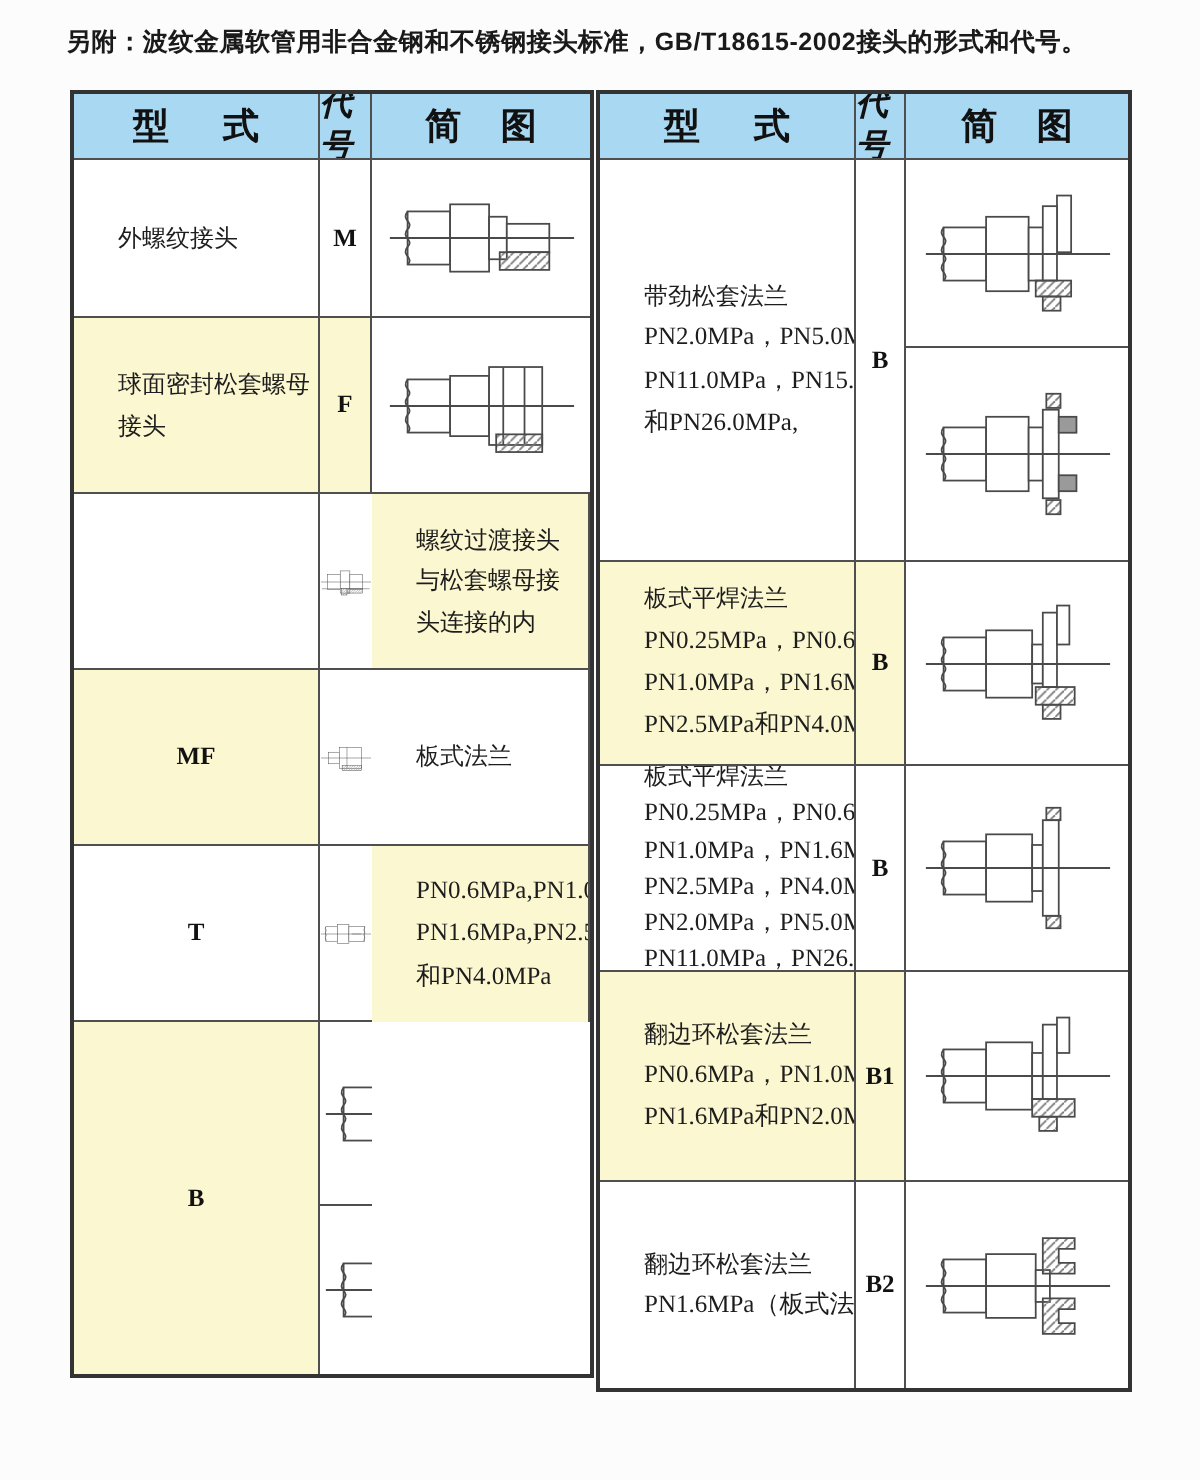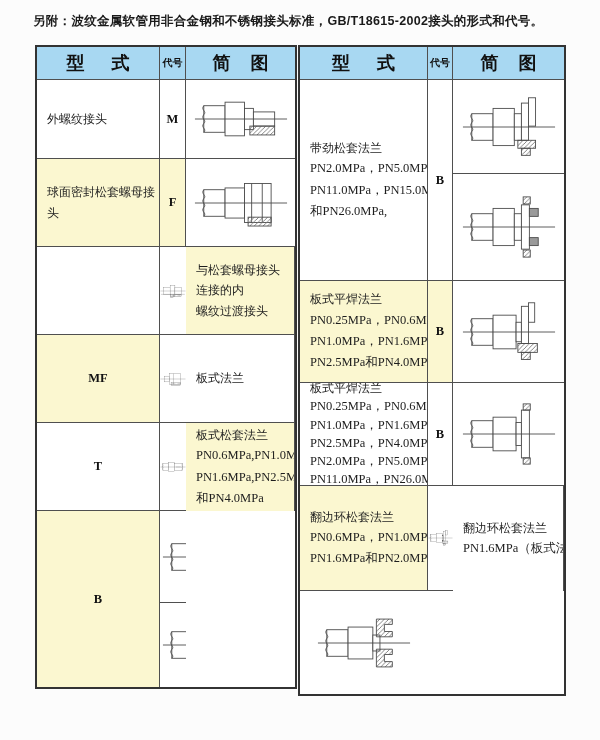--- a/index.html
+++ b/index.html
@@ -12,23 +12,23 @@
   #rtbl{left:298px;grid-template-columns:128px 25px 111px;grid-template-rows:33px 201px 102px 103px 105px 103px;}
 
   .c{box-sizing:border-box;border-right:1px solid #4f4f4f;border-bottom:1px solid #4f4f4f;background:#fff;
      display:flex;flex-direction:column;justify-content:center;overflow:hidden;}
   .lc{border-right:none;}
   .nb{border-bottom:none;}
   .hdr{background:#a8d8f2;flex-direction:row;align-items:center;justify-content:center;
        font-weight:bold;font-size:18px;color:#111;}
   .hdr .sp{letter-spacing:1.5em;margin-left:1.5em;white-space:nowrap;}
   .hdr .sp2{letter-spacing:1.1em;margin-left:1.1em;white-space:nowrap;text-align:right;}
-  .hdr.small{font-size:10px;}
+  .hdr.small{font-size:16px;font-style:italic;}
   .yellow{background:#fbf7d0;}
-  .type{padding:6px 4px 6px 10px;font-size:12px;line-height:1.7;color:#1d1d1d;}
+  .type{padding:6px 4px 6px 22px;font-size:12px;line-height:1.7;color:#1d1d1d;}
   .type .pn{font-family:"Liberation Serif",serif;font-size:12.5px;white-space:nowrap;}
   .tight{line-height:1.45;}
   .code{flex-direction:row;align-items:center;justify-content:center;
         font-family:"Liberation Serif",serif;font-size:12.5px;font-weight:bold;color:#111;}
   .diag{flex-direction:row;align-items:center;justify-content:center;padding:0;}
   .dwrap{width:98px;height:62px;}
   .dwrap svg{width:100%;height:100%;display:block;}
   .dstack{display:grid;width:100%;height:100%;}
   .dstack.s1{grid-template-rows:92px 1fr;}
   .dstack.s2{grid-template-rows:94px 1fr;}
@@ -113,22 +113,22 @@
               <line x1="4" y1="49" x2="103" y2="49"></line>
               <rect x="58" y="49" width="30" height="9" fill="url(#hatch)"></rect>
               <rect x="45" y="49" width="11" height="13" fill="url(#hatch)"></rect>
               <line x1="2" y1="35" x2="106" y2="35"></line>
             </g>
           </svg>
         </div>
     </div>
 
     <div class="c type yellow">
+      <div>螺纹过渡接头</div>
       <div>与松套螺母接头连接的内</div>
-      <div>螺纹过渡接头</div>
     </div>
     <div class="c code yellow">MF</div>
     <div class="c diag lc">
       <div class="dwrap">
           <svg viewBox="0 0 108 70" preserveAspectRatio="xMidYMid meet">
             <g stroke="#4a4a4a" stroke-width="1" fill="none">
               <rect x="18" y="23" width="22" height="24" fill="#fff"></rect>
               <rect x="40" y="13" width="46" height="44" fill="#fff"></rect>
               <line x1="56" y1="13" x2="56" y2="57"></line>
               <rect x="46" y="51" width="40" height="10" fill="url(#hatch)"></rect>
@@ -152,21 +152,20 @@
               <rect x="60" y="19" width="32" height="32" fill="#fff"></rect>
               <path d="M92,19c4,5 -4,6 0,10c4,5 -4,6 0,10c4,5 -4,6 0,12" fill="none"></path>
               <line x1="2" y1="35" x2="106" y2="35"></line>
               <line x1="66" y1="35" x2="86" y2="35"></line>
             </g>
           </svg>
         </div>
     </div>
 
     <div class="c type yellow nb">
-      <div>板式松套法兰</div>
       <div class="pn">PN0.6MPa,PN1.0MPa,</div>
       <div class="pn">PN1.6MPa,PN2.5MPa,</div>
       <div class="pn">和PN4.0MPa</div>
     </div>
     <div class="c code yellow nb">B</div>
     <div class="c diag lc nb">
       <div class="dstack s1">
         <div class="dsub">
             <div class="dwrap">
               <svg viewBox="0 0 108 70" preserveAspectRatio="xMidYMid meet">
@@ -313,20 +312,21 @@
             </g>
           </svg>
         </div>
     </div>
 
     <div class="c type yellow">
       <div>翻边环松套法兰</div>
       <div class="pn">PN0.6MPa，PN1.0MPa,</div>
       <div class="pn">PN1.6MPa和PN2.0MPa,</div>
     </div>
+    <div class="c code yellow">B1</div>
     <div class="c diag lc">
       <div class="dwrap">
           <svg viewBox="0 0 108 70" preserveAspectRatio="xMidYMid meet">
             <g stroke="#4a4a4a" stroke-width="1" fill="none">
               <rect x="12" y="20" width="24" height="30" fill="#fff"></rect>
               <path d="M12,20c-4,5 4,6 0,10c-4,5 4,6 0,10c-4,5 4,6 0,10" fill="none"></path>
               <rect x="36" y="16" width="26" height="38" fill="#fff"></rect>
               <rect x="62" y="22" width="6" height="26" fill="#fff"></rect>
               <rect x="68" y="6" width="8" height="42" fill="#fff"></rect>
               <rect x="76" y="2" width="7" height="20" fill="#fff"></rect>
@@ -335,20 +335,21 @@
               <line x1="2" y1="35" x2="106" y2="35"></line>
             </g>
           </svg>
         </div>
     </div>
 
     <div class="c type nb">
       <div>翻边环松套法兰</div>
       <div class="pn">PN1.6MPa（板式法兰）</div>
     </div>
+    <div class="c code nb">B2</div>
     <div class="c diag lc nb">
       <div class="dwrap">
           <svg viewBox="0 0 108 70" preserveAspectRatio="xMidYMid meet">
             <g stroke="#4a4a4a" stroke-width="1" fill="none">
               <rect x="12" y="20" width="24" height="30" fill="#fff"></rect>
               <path d="M12,20c-4,5 4,6 0,10c-4,5 4,6 0,10c-4,5 4,6 0,10" fill="none"></path>
               <rect x="36" y="17" width="28" height="36" fill="#fff"></rect>
               <rect x="64" y="26" width="8" height="18" fill="#fff"></rect>
               <path d="M68,28L68,8L86,8L86,14L77,14L77,22L86,22L86,28Z" fill="url(#hatch)"></path>
               <path d="M68,42L68,62L86,62L86,56L77,56L77,48L86,48L86,42Z" fill="url(#hatch)"></path>

